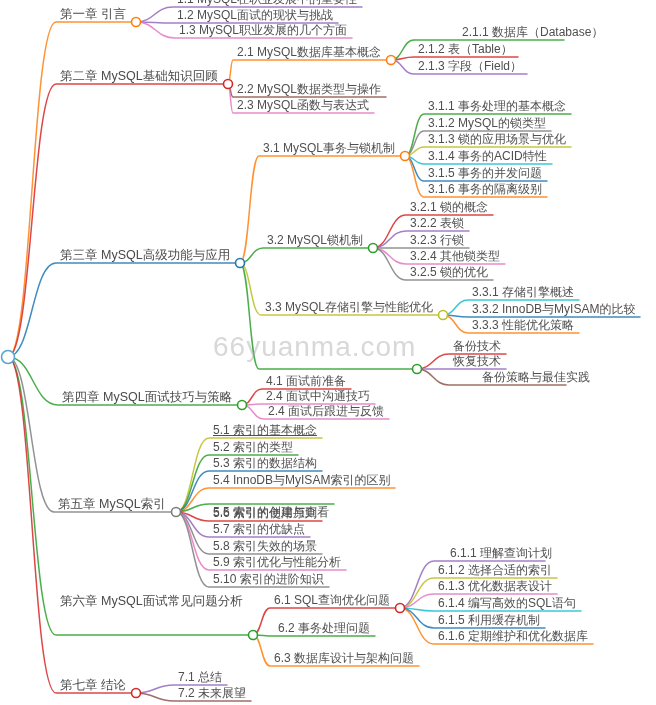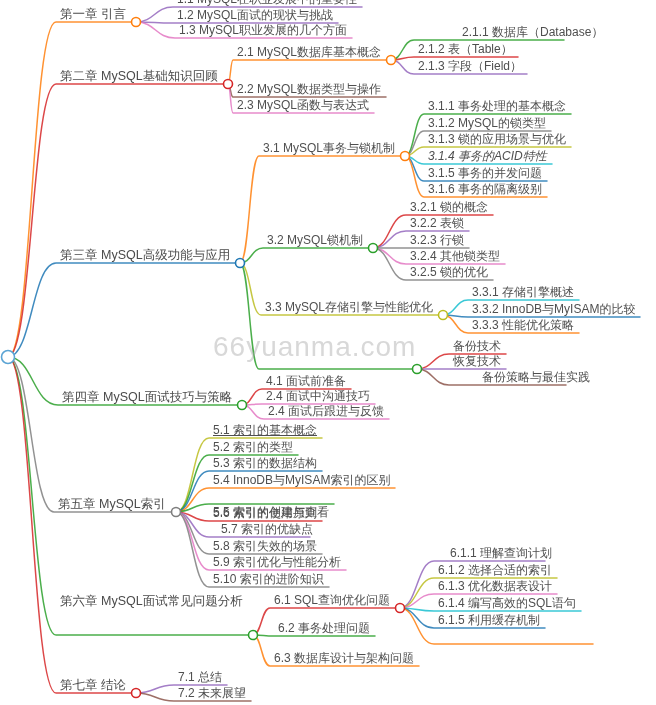--- a/index.html
+++ b/index.html
@@ -115,21 +115,21 @@
       <span class="node-label depth-3" style="left: 418px; top: 25px; margin-left: 44px;">2.1.1 数据库（Database）</span>
       <span class="node-label depth-3" style="left: 418px; top: 42px;">2.1.2 表（Table）</span>
       <span class="node-label depth-3" style="left: 418px; top: 59px;">2.1.3 字段（Field）</span>
       <span class="node-label depth-2" style="left: 237px; top: 82px;">2.2 MySQL数据类型与操作</span>
       <span class="node-label depth-2" style="left: 237px; top: 98px;">2.3 MySQL函数与表达式</span>
       <span class="node-label depth-1" style="left: 60px; top: 248px;">第三章 MySQL高级功能与应用</span>
       <span class="node-label depth-2" style="left: 263px; top: 141px;">3.1 MySQL事务与锁机制</span>
       <span class="node-label depth-3" style="left: 428px; top: 99px;">3.1.1 事务处理的基本概念</span>
       <span class="node-label depth-3" style="left: 428px; top: 116px;">3.1.2 MySQL的锁类型</span>
       <span class="node-label depth-3" style="left: 428px; top: 132px;">3.1.3 锁的应用场景与优化</span>
-      <span class="node-label depth-3" style="left: 428px; top: 149px; font-style: italic;">3.1.4 事务的ACID特性</span>
+      <span class="node-label depth-3" style="left: 428px; top: 149px;">3.1.4 事务的ACID特性</span>
       <span class="node-label depth-3" style="left: 428px; top: 166px;">3.1.5 事务的并发问题</span>
       <span class="node-label depth-3" style="left: 428px; top: 182px;">3.1.6 事务的隔离级别</span>
       <span class="node-label depth-2" style="left: 267px; top: 233px;">3.2 MySQL锁机制</span>
       <span class="node-label depth-3" style="left: 410px; top: 200px;">3.2.1 锁的概念</span>
       <span class="node-label depth-3" style="left: 410px; top: 216px;">3.2.2 表锁</span>
       <span class="node-label depth-3" style="left: 410px; top: 233px;">3.2.3 行锁</span>
       <span class="node-label depth-3" style="left: 410px; top: 249px;">3.2.4 其他锁类型</span>
       <span class="node-label depth-3" style="left: 410px; top: 265px;">3.2.5 锁的优化</span>
       <span class="node-label depth-2" style="left: 265px; top: 300px;">3.3 MySQL存储引擎与性能优化</span>
       <span class="node-label depth-3" style="left: 472px; top: 285px;">3.3.1 存储引擎概述</span>
@@ -142,31 +142,32 @@
       <span class="node-label depth-2" style="left: 266px; top: 374px;">4.1 面试前准备</span>
       <span class="node-label depth-2" style="left: 266px; top: 389px;">2.4 面试中沟通技巧</span>
       <span class="node-label depth-2" style="left: 268px; top: 404px;">2.4 面试后跟进与反馈</span>
       <span class="node-label depth-1" style="left: 58px; top: 497px;">第五章 MySQL索引</span>
       <span class="node-label depth-2" style="left: 213px; top: 423px; text-decoration: underline;">5.1 索引的基本概念</span>
       <span class="node-label depth-2" style="left: 213px; top: 440px;">5.2 索引的类型</span>
       <span class="node-label depth-2" style="left: 213px; top: 456px;">5.3 索引的数据结构</span>
       <span class="node-label depth-2" style="left: 213px; top: 473px;">5.4 InnoDB与MyISAM索引的区别</span>
       <span class="node-label depth-2" style="left: 213px; top: 489px; margin-top: 16px;">5.5 索引的创建与查看</span>
       <span class="node-label depth-2" style="left: 213px; top: 506px;">5.6 索引的使用原则</span>
-      <span class="node-label depth-2" style="left: 221px; top: 522px;">5.7 索引的优缺点</span>
+      <span class="node-label depth-2" style="left: 213px; top: 522px;">5.7 索引的优缺点</span>
       <span class="node-label depth-2" style="left: 213px; top: 539px;">5.8 索引失效的场景</span>
       <span class="node-label depth-2" style="left: 213px; top: 555px;">5.9 索引优化与性能分析</span>
       <span class="node-label depth-2" style="left: 213px; top: 572px;">5.10 索引的进阶知识</span>
       <span class="node-label depth-1" style="left: 60px; top: 594px;">第六章 MySQL面试常见问题分析</span>
       <span class="node-label depth-2" style="left: 274px; top: 593px;">6.1 SQL查询优化问题</span>
       <span class="node-label depth-3" style="left: 438px; top: 546px; margin-left: 12px;">6.1.1 理解查询计划</span>
       <span class="node-label depth-3" style="left: 438px; top: 563px;">6.1.2 选择合适的索引</span>
       <span class="node-label depth-3" style="left: 438px; top: 579px;">6.1.3 优化数据表设计</span>
       <span class="node-label depth-3" style="left: 438px; top: 596px;">6.1.4 编写高效的SQL语句</span>
       <span class="node-label depth-3" style="left: 438px; top: 613px;">6.1.5 利用缓存机制</span>
+      <span class="node-label depth-3" style="left: 438px; top: 629px;">6.1.6 定期维护和优化数据库</span>
       <span class="node-label depth-2" style="left: 278px; top: 621px;">6.2 事务处理问题</span>
       <span class="node-label depth-2" style="left: 274px; top: 651px;">6.3 数据库设计与架构问题</span>
       <span class="node-label depth-1" style="left: 60px; top: 678px;">第七章 结论</span>
       <span class="node-label depth-2" style="left: 178px; top: 670px;">7.1 总结</span>
       <span class="node-label depth-2" style="left: 178px; top: 686px;">7.2 未来展望</span>
     </div>
   <div class="watermark">66yuanma.com</div>
 </div>
 
 </body></html>

